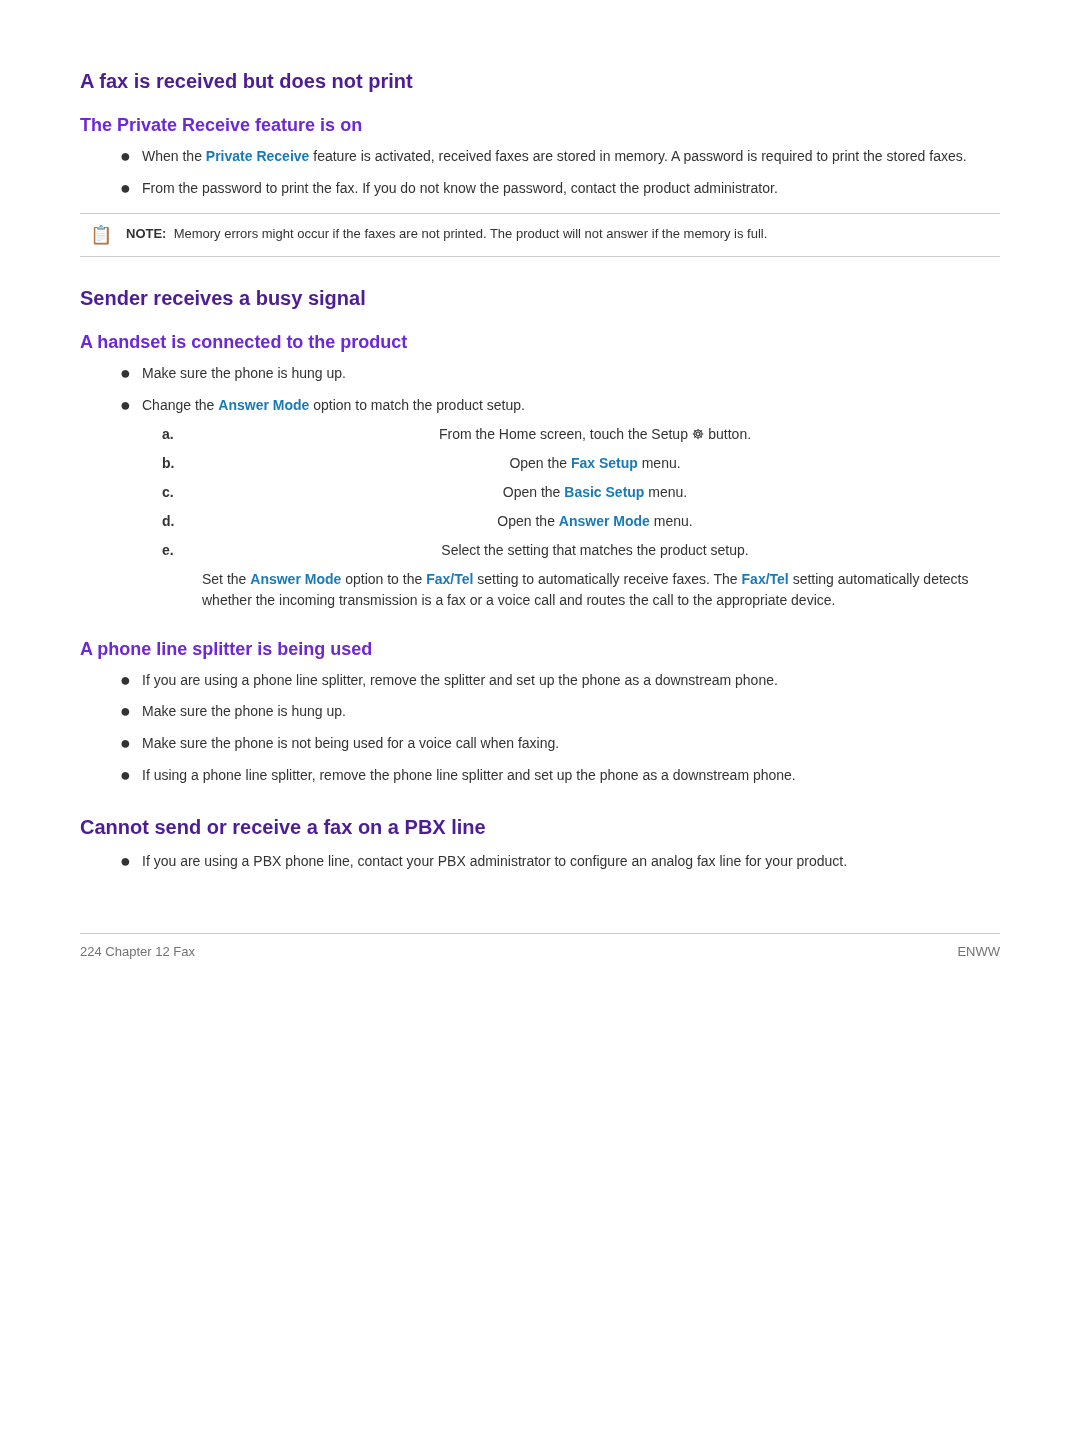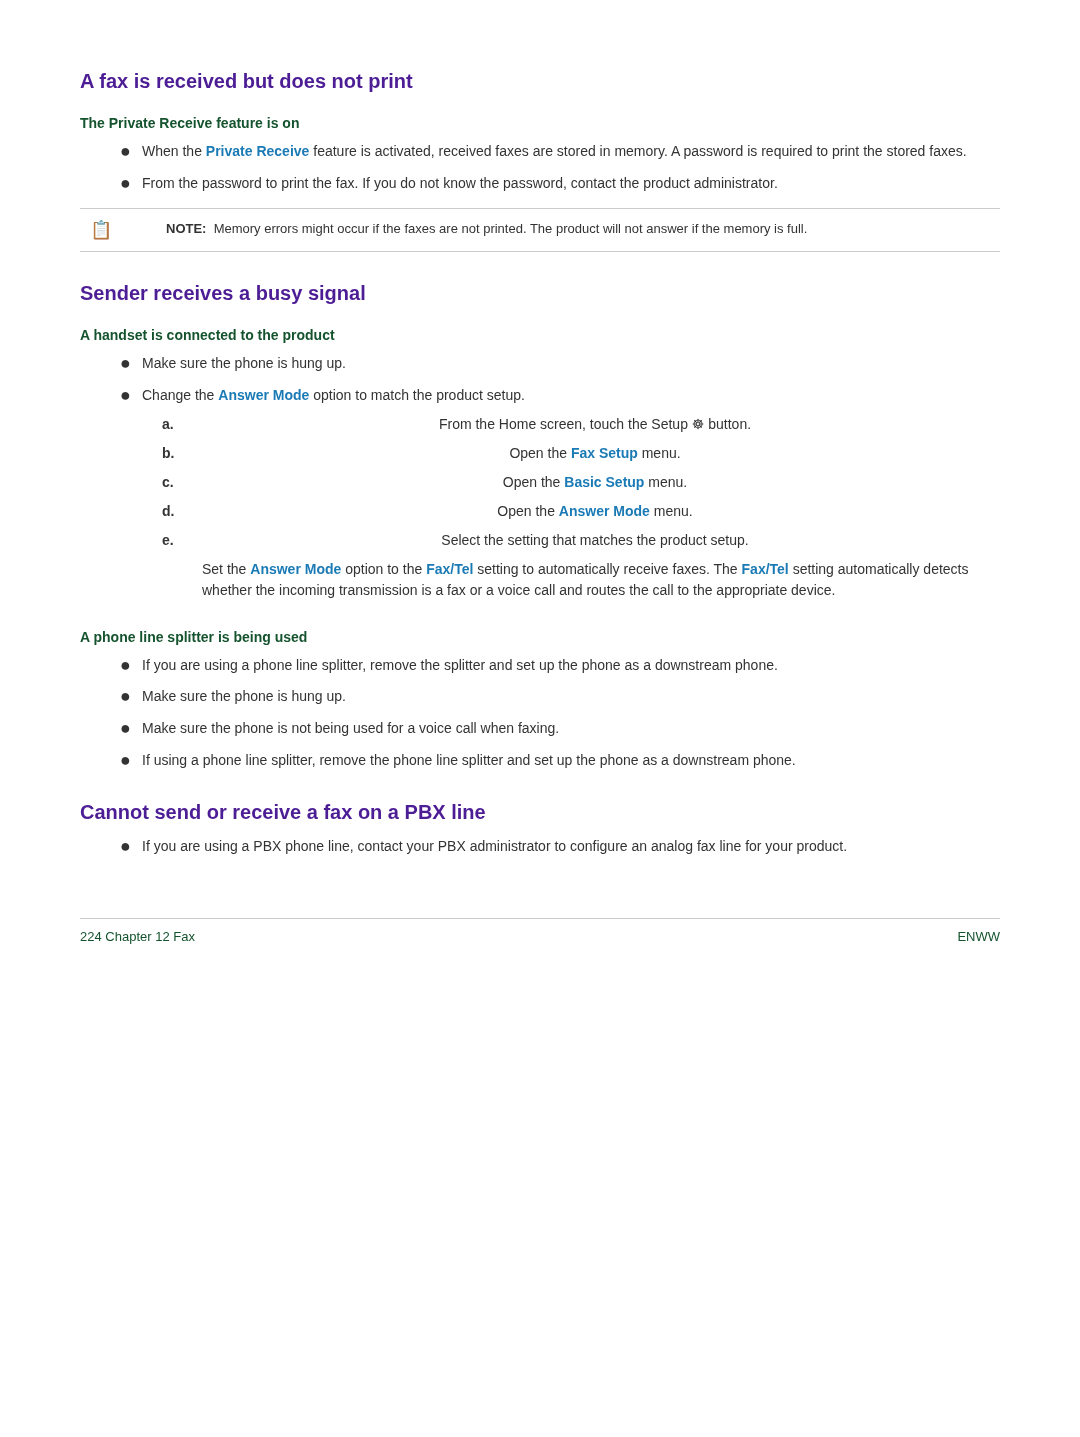--- a/index.html
+++ b/index.html
@@ -17,22 +17,22 @@
       padding: 40px 80px 60px 80px;
     }
     h2.section-title {
       color: #4c1d95;
       font-size: 20px;
       font-weight: bold;
       margin-bottom: 12px;
       margin-top: 30px;
     }
     h3.sub-title {
-      color: #14532d;
-      font-size: 14px;
+      color: #6d28d9;
+      font-size: 18px;
       font-weight: bold;
       margin-bottom: 10px;
       margin-top: 22px;
     }
     ul.bullet-list {
       list-style: none;
       margin: 0 0 10px 0;
       padding: 0;
     }
     ul.bullet-list > li {
@@ -85,39 +85,38 @@
     .note-icon {
       min-width: 28px;
       margin-right: 8px;
       font-size: 18px;
       color: #555;
     }
     .note-text {
       font-size: 13px;
       line-height: 1.5;
       color: #333;
-      margin-left: 40px;
     }
     .note-text strong {
       font-weight: bold;
     }
     a, .link {
       color: #1a7ab5;
       text-decoration: none;
       font-weight: bold;
     }
     .page-footer {
       display: flex;
       justify-content: space-between;
       align-items: center;
       margin-top: 60px;
       border-top: 1px solid #ccc;
       padding-top: 10px;
       font-size: 13px;
-      color: #14532d;
+      color: #737373;
     }
     .indent-para {
       margin-left: 60px;
       margin-top: 6px;
       margin-bottom: 6px;
       line-height: 1.5;
     }
   </style>
 </head>
 <body>

